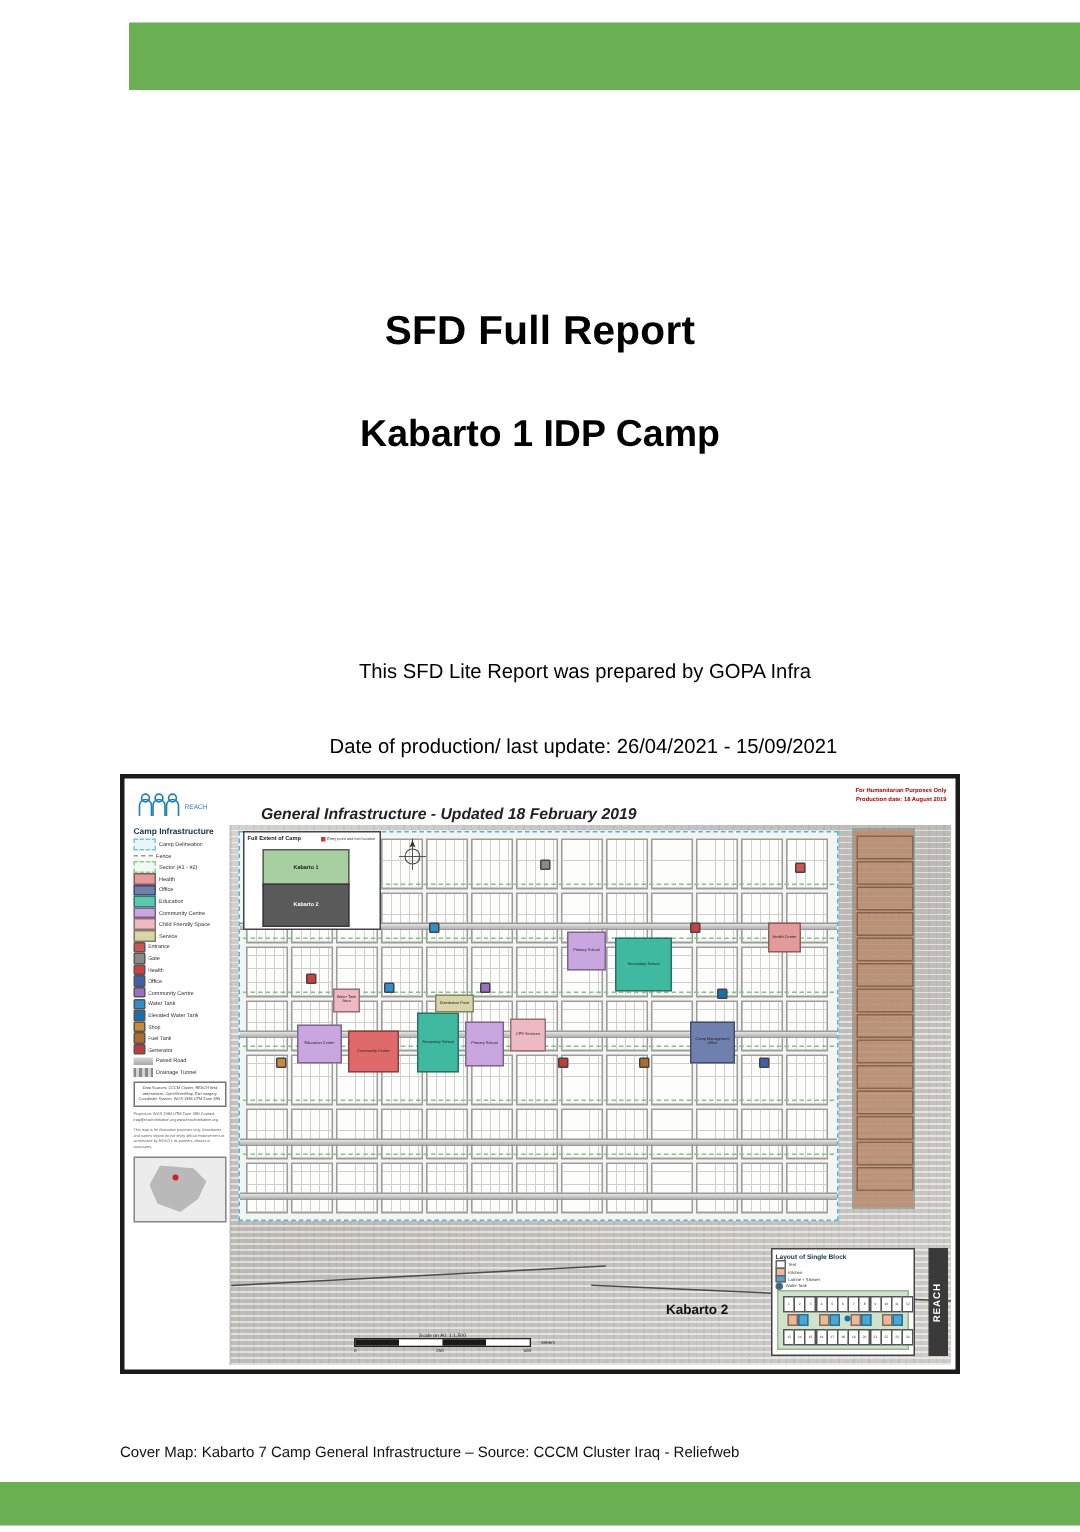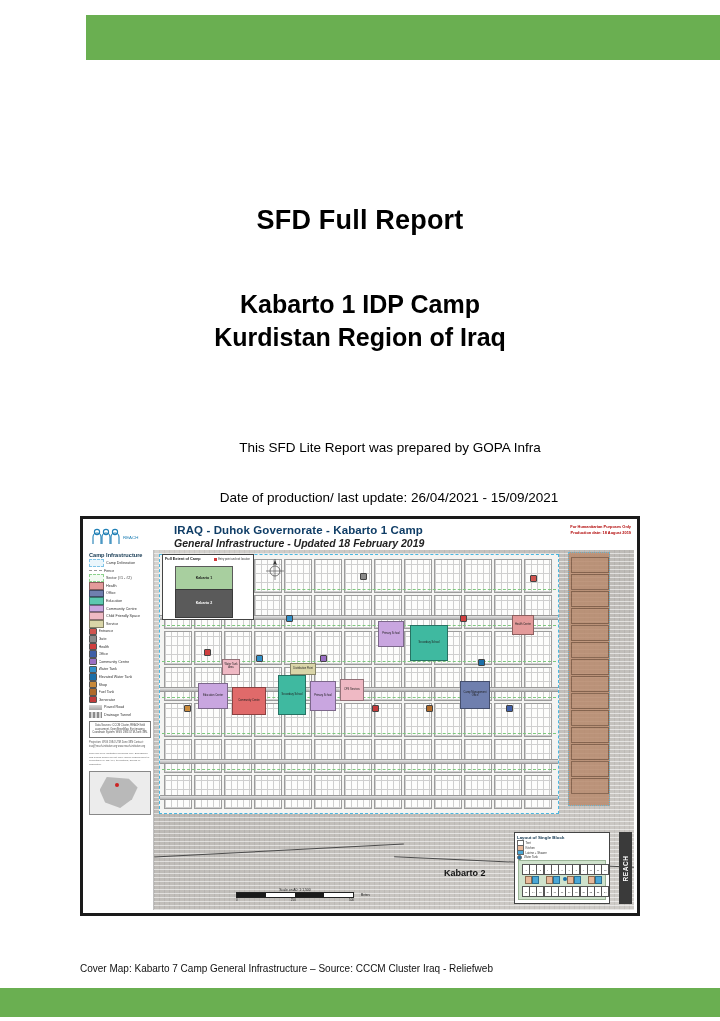--- a/index.html
+++ b/index.html
@@ -11,21 +11,21 @@
 
   
   .header{position:absolute;left:0;top:0;width:720px;height:68px;}
   .header-bar{position:absolute;left:86px;top:15px;width:634px;height:45px;background:#6aaf51;}
   .logo{position:absolute;left:8px;top:8px;width:72px;height:52px;}
   .logo svg{display:block;}
 
   
   .title-block{position:absolute;left:0;top:205px;width:720px;text-align:center;}
   .title-main{font-size:27px;font-weight:bold;letter-spacing:.2px;}
-  .title-sub{margin-top:52px;font-size:25px;font-weight:bold;line-height:1.32;}
+  .title-sub{margin-top:37px;font-size:25px;font-weight:bold;line-height:1.32;}
 
   .byline{position:absolute;left:0;top:440px;width:720px;text-align:center;}
   .byline-line{font-size:13.5px;padding-left:60px;}
   .date-line{position:absolute;left:0;top:490px;width:720px;text-align:center;font-size:13.5px;padding-left:58px;box-sizing:border-box;}
 
   
   .map-figure{position:absolute;left:80px;top:516px;width:560px;height:400px;
     border:3px solid #1a1a1a;box-sizing:border-box;background:#fff;overflow:hidden;}
   .map-inner{position:absolute;inset:3px;background:#fff;overflow:hidden;}
 
@@ -137,21 +137,20 @@
 <body>
 
 <div class="header">
   <div class="header-bar"></div>
 </div>
 
 <div class="title-block">
   <div class="title-main">SFD Full Report</div>
   <div class="title-sub">
     <div>Kabarto 1 IDP Camp</div>
-    <div>Kurdistan Region of Iraq</div>
   </div>
 </div>
 
 <div class="byline">
   <div class="byline-line">This SFD Lite Report was prepared by GOPA Infra</div>
 </div>
 <div class="date-line">Date of production/ last update: 26/04/2021 - 15/09/2021</div>
 
 <div class="map-figure">
   <div class="map-inner">
@@ -161,21 +160,20 @@
         <g fill="none" stroke="#1f7fb5" stroke-width="1.1">
           <circle cx="7" cy="6" r="2.6"></circle>
             <path d="M3 18 V11 a4 4 0 0 1 8 0 V18"></path>
           <circle cx="16" cy="6" r="2.6"></circle>
             <path d="M12 18 V11 a4 4 0 0 1 8 0 V18"></path>
           <circle cx="25" cy="6" r="2.6"></circle>
             <path d="M21 18 V11 a4 4 0 0 1 8 0 V18"></path>
         </g>
         <text x="33" y="13" font-family="Liberation Sans, sans-serif" font-size="4.4" fill="#1f7fb5">REACH</text>
       </svg>
-      <div class="map-title1">IRAQ - Duhok Governorate - Kabarto 1 Camp</div>
       <div class="map-title2">General Infrastructure - Updated 18 February 2019</div>
       <div class="map-topright">
         <div>For Humanitarian Purposes Only</div>
         <div>Production date: 18 August 2019</div>
       </div>
     </div>
 
     <div class="legend">
       <div class="legend-title">Camp Infrastructure</div>
       <div id="legend-rows">

